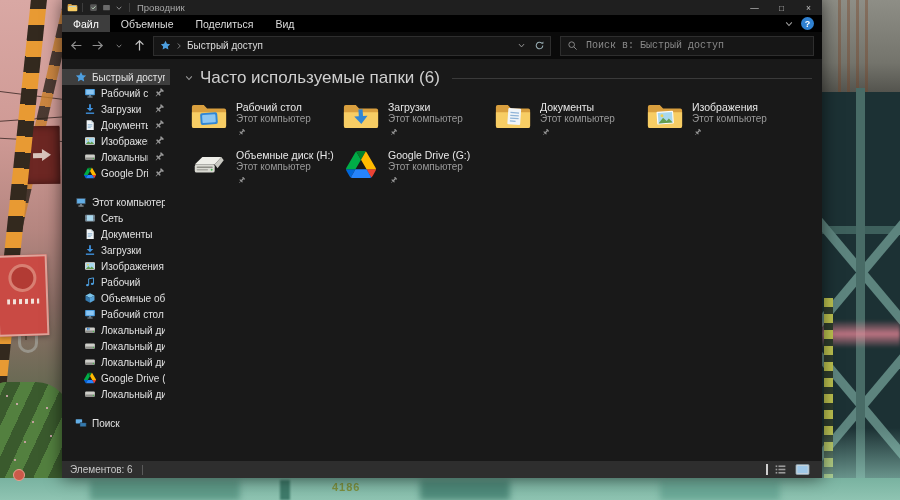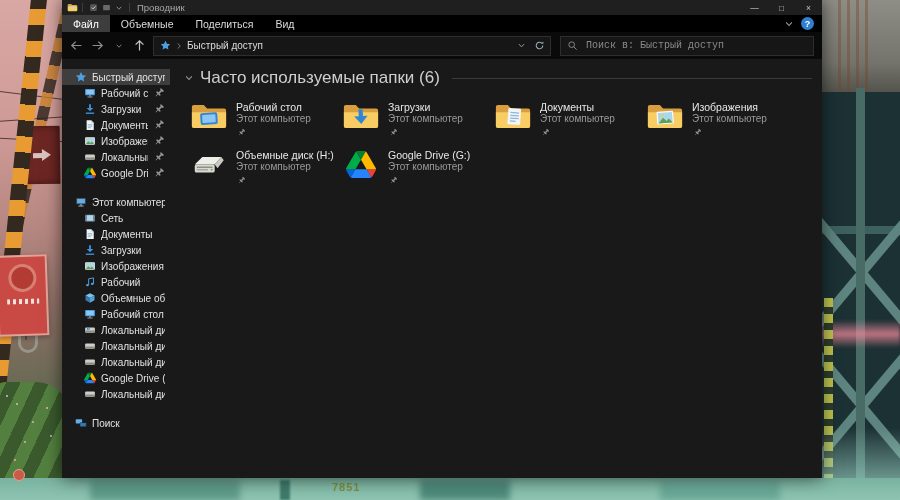--- a/index.html
+++ b/index.html
@@ -169,21 +169,21 @@
       <div class="wpr-truss-v"></div>
       <div class="wpr-glow"></div>
       <div class="wpr-ladder"></div>
       <div class="wpr-bottomlight"></div>
     </div>
     <div class="wp-bottom">
       <div class="wpb-blur s1"></div>
       <div class="wpb-blur s2"></div>
       <div class="wpb-blur s3"></div>
       <div class="wpb-blur s4"></div>
-      <span class="wpb-graffiti">7851</span>
+      <span class="wpb-graffiti">4186</span>
     </div>
     <div class="wp-reddot"></div>
   </div>
 
   <div class="window">
     <div class="titlebar">
       <span class="icn tb-logo" id="explorer-logo">
           <svg viewBox="0 0 16 16">
             <path d="M1 4.5A1.5 1.5 0 0 1 2.5 3H6l1.5 1.5h6A1.5 1.5 0 0 1 15 6v1.2H1z" fill="#d99f3e"></path>
             <rect x="2.6" y="5.6" width="10.8" height="5.4" fill="#9ed0f0"></rect>
@@ -777,14 +777,38 @@
                       <rect x="7.6" y="10" width="0.9" height="4"></rect>
                     </g>
                   </svg>
                 </span>
               </div>
             </div>
           </div>
       </div>
     </div>
 
+    <div class="statusbar">
+      <span class="sb-count">Элементов: 6</span>
+      <span class="sb-sep"></span>
+      <span class="sb-spacer"></span>
+      <span class="sb-vline"></span>
+      <span class="icn sb-icon" id="view-details">
+          <svg viewBox="0 0 16 16">
+            <g fill="#9a9a9a">
+              <rect x="2" y="3" width="2" height="2"></rect>
+              <rect x="5.5" y="3" width="8.5" height="2"></rect>
+              <rect x="2" y="7" width="2" height="2"></rect>
+              <rect x="5.5" y="7" width="8.5" height="2"></rect>
+              <rect x="2" y="11" width="2" height="2"></rect>
+              <rect x="5.5" y="11" width="8.5" height="2"></rect>
+            </g>
+          </svg>
+        </span>
+      <span class="icn sb-icon active" id="view-thumbs">
+          <svg viewBox="0 0 18 16">
+            <rect x="1" y="2" width="16" height="12" rx="1" fill="#cfd8de" stroke="#8fa6b4"></rect>
+            <rect x="2.6" y="3.6" width="12.8" height="8.8" fill="#9fc8e8"></rect>
+          </svg>
+        </span>
+    </div>
   </div>
 </div>
 
 </body></html>

